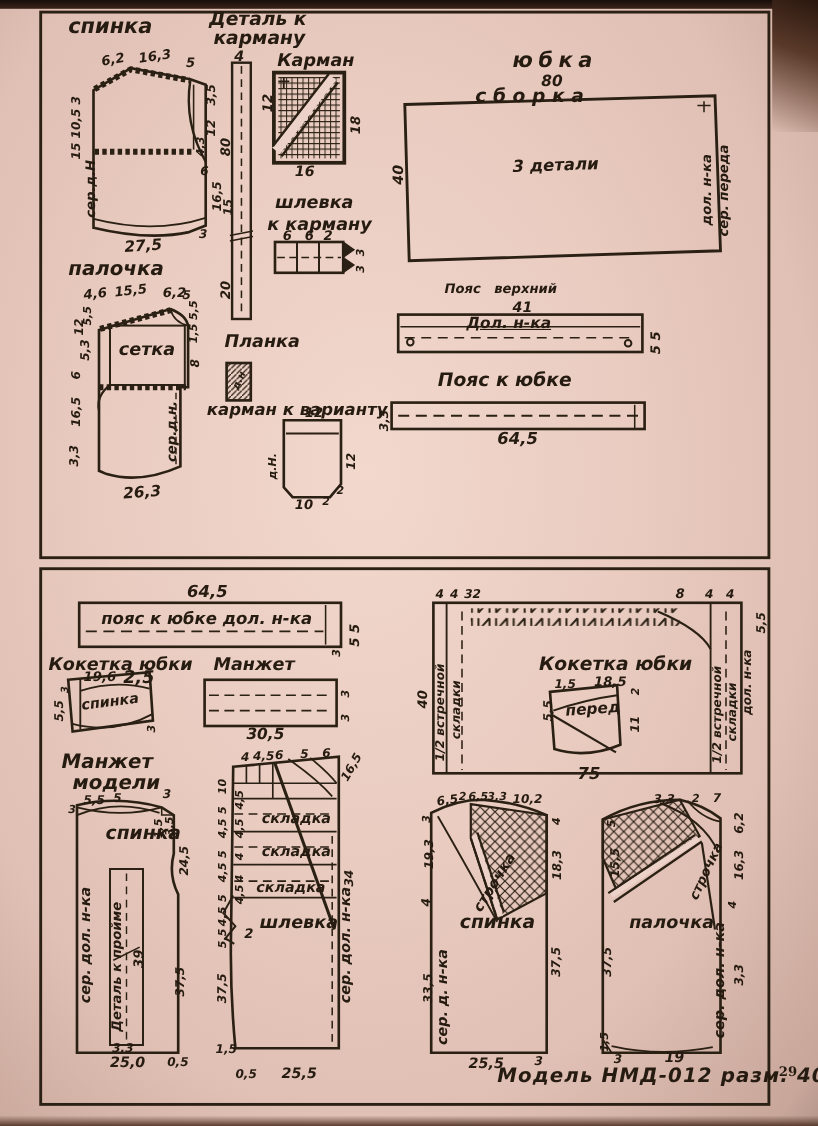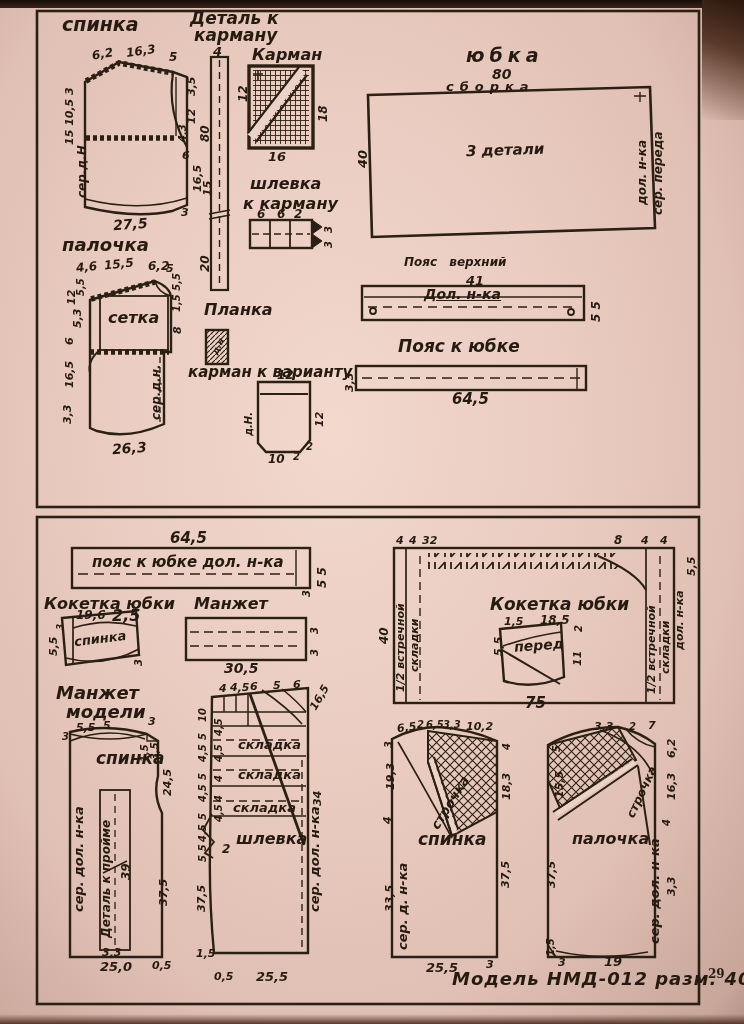--- a/index.html
+++ b/index.html
@@ -211,21 +211,21 @@
 <b class="t" style="left:250px;top:176px;font-size:16px">шлевка</b>
 <b class="t" style="left:243px;top:196px;font-size:16px">к карману</b>
 <b class="t" style="left:257px;top:208px;font-size:12px">6</b>
 <b class="t" style="left:277px;top:208px;font-size:12px">6</b>
 <b class="t" style="left:294px;top:208px;font-size:12px">2</b>
 <b class="t v" style="left:324px;top:233px;font-size:10px">3</b>
 <b class="t v" style="left:324px;top:248px;font-size:10px">3</b>
 
 <b class="t" style="left:466px;top:46px;font-size:19px;letter-spacing:5px">юбка</b>
 <b class="t" style="left:492px;top:67px;font-size:14px">80</b>
-<b class="t" style="left:446px;top:80px;font-size:13px;letter-spacing:6px">сборка</b>
+<b class="t" style="left:432px;top:80px;font-size:17px;letter-spacing:6px">сборка</b>
 <b class="t v" style="left:356px;top:168px;font-size:13px">40</b>
 <b class="t" style="left:466px;top:143px;font-size:15px;transform:rotate(-2deg)">3 детали</b>
 <b class="t v" style="left:636px;top:205px;font-size:12px">дол. н-ка</b>
 <b class="t v" style="left:652px;top:215px;font-size:12px">сер. переда</b>
 
 <b class="t" style="left:404px;top:256px;font-size:12px;word-spacing:8px">Пояс верхний</b>
 <b class="t" style="left:466px;top:274px;font-size:13px">41</b>
 <b class="t" style="left:424px;top:287px;font-size:14px;text-decoration:underline">Дол. н-ка</b>
 <b class="t v" style="left:590px;top:322px;font-size:12px">5 5</b>
 

